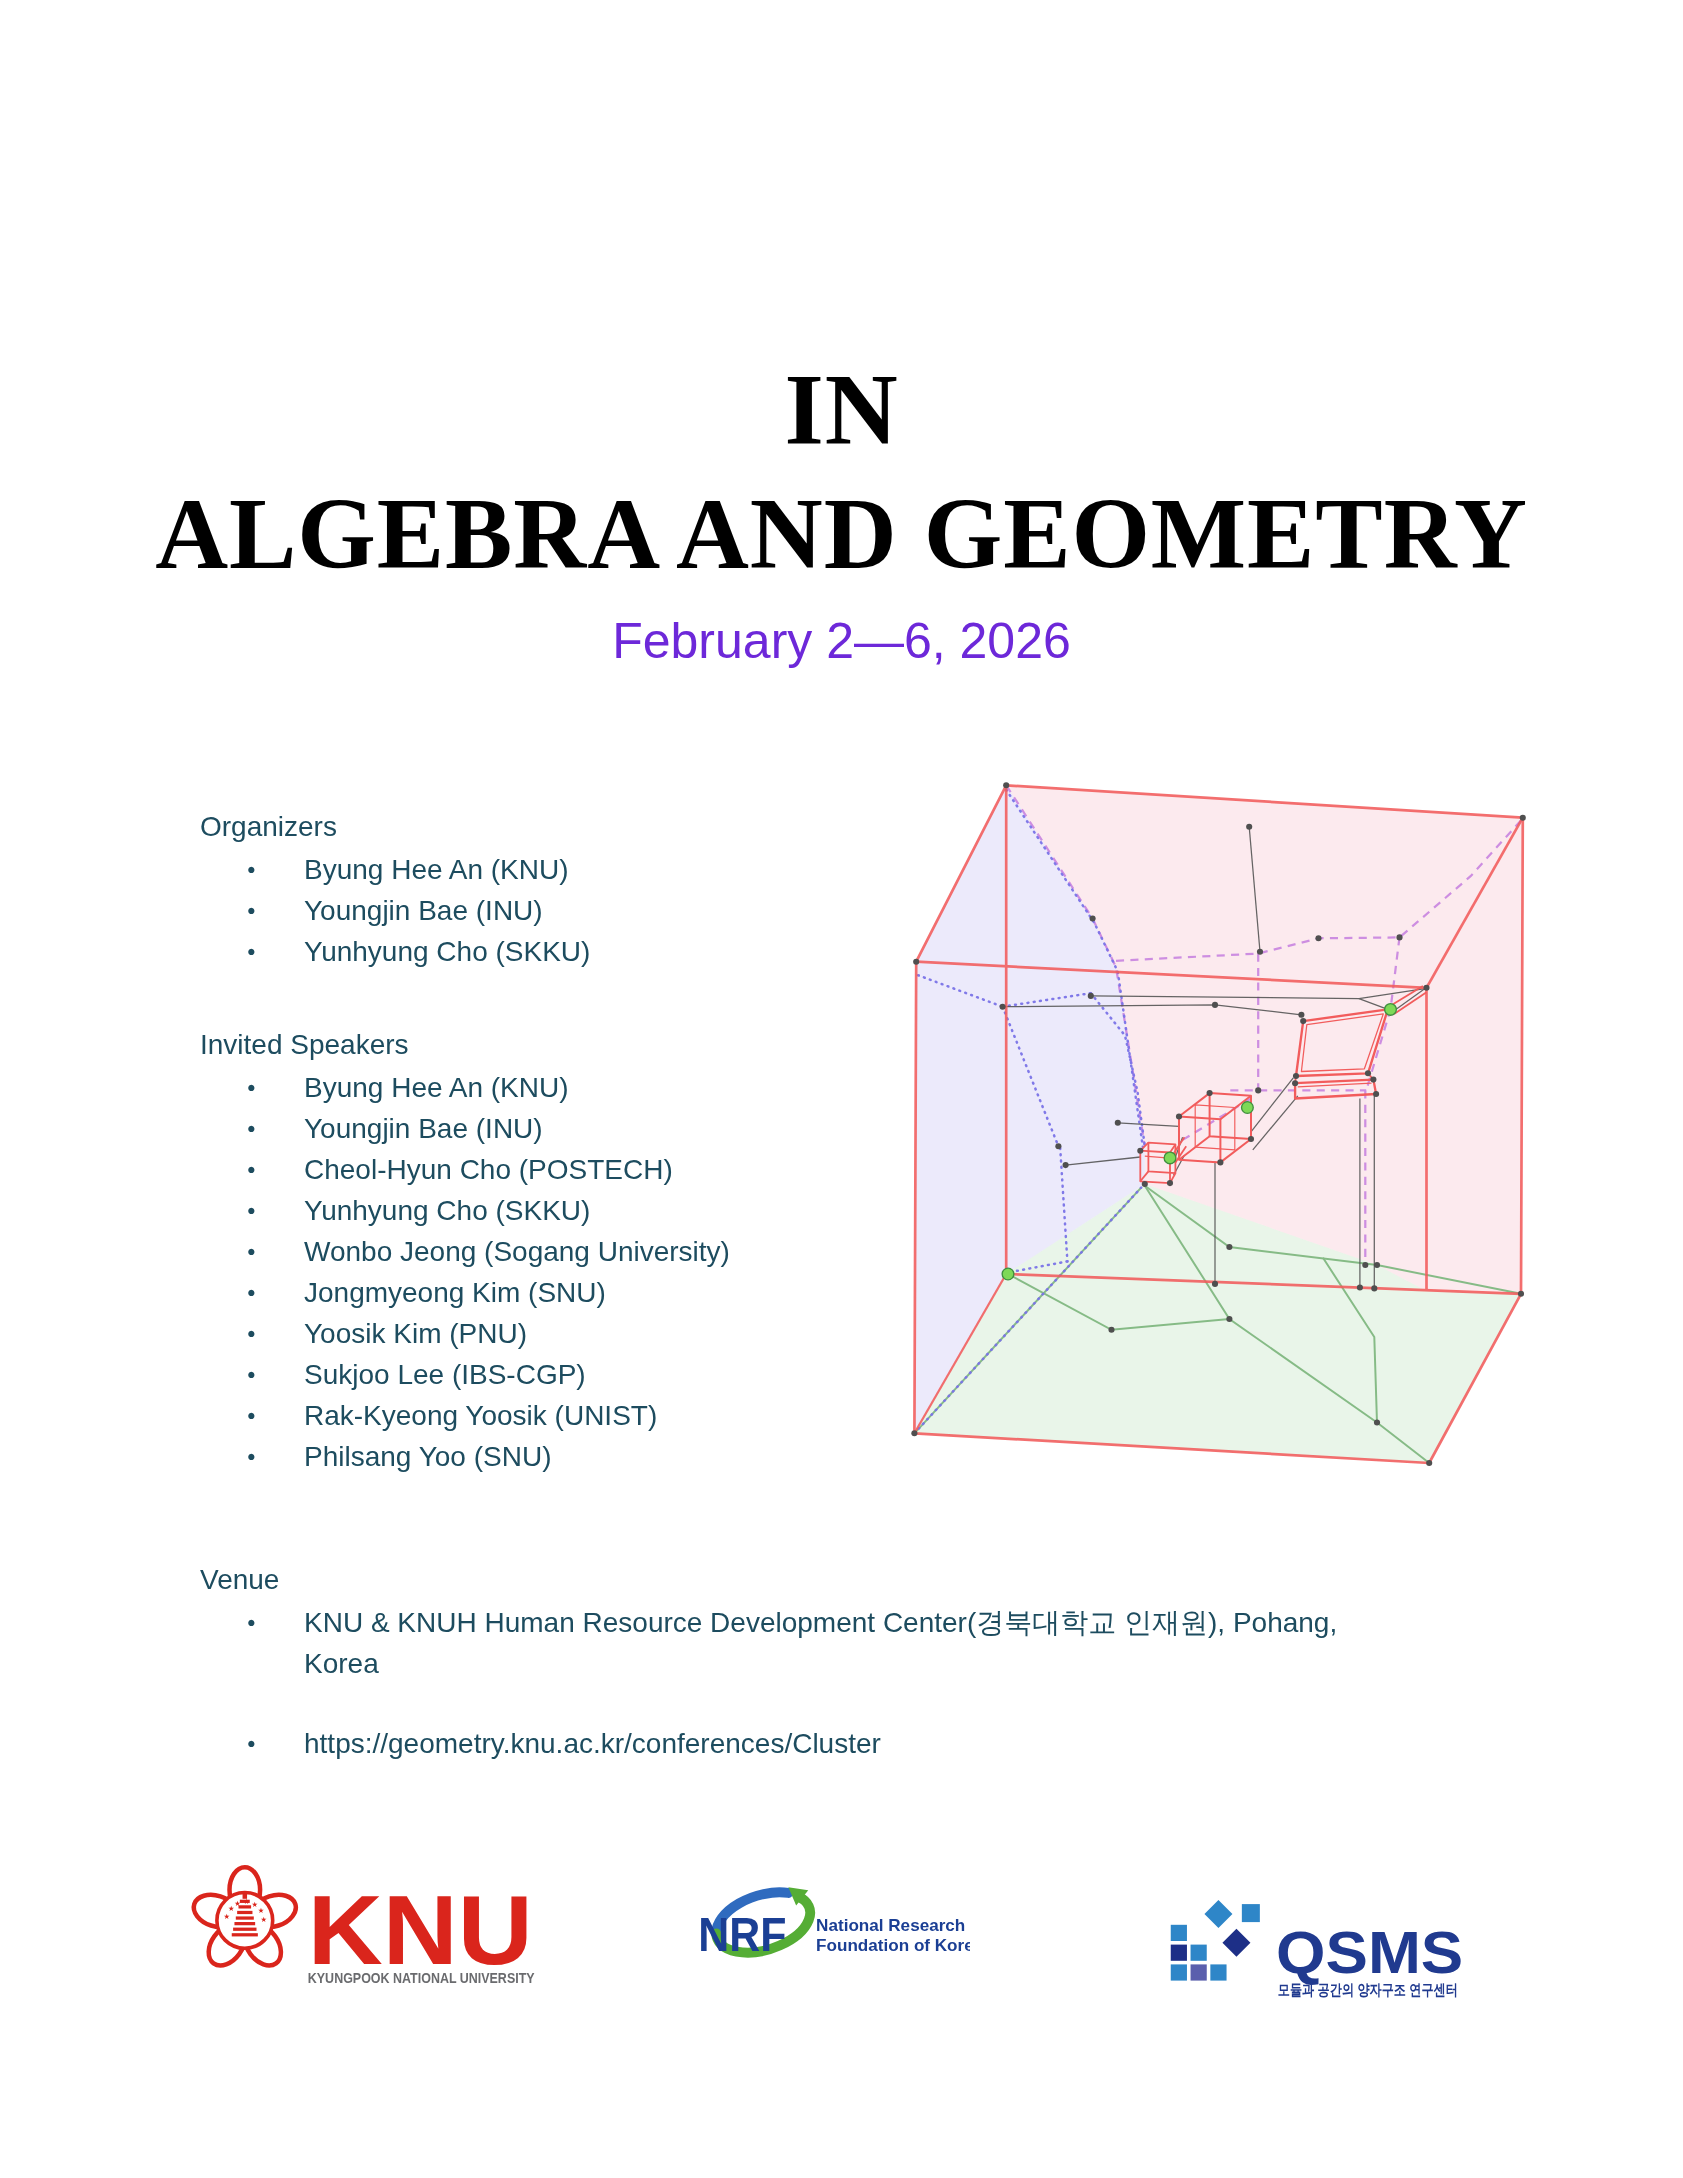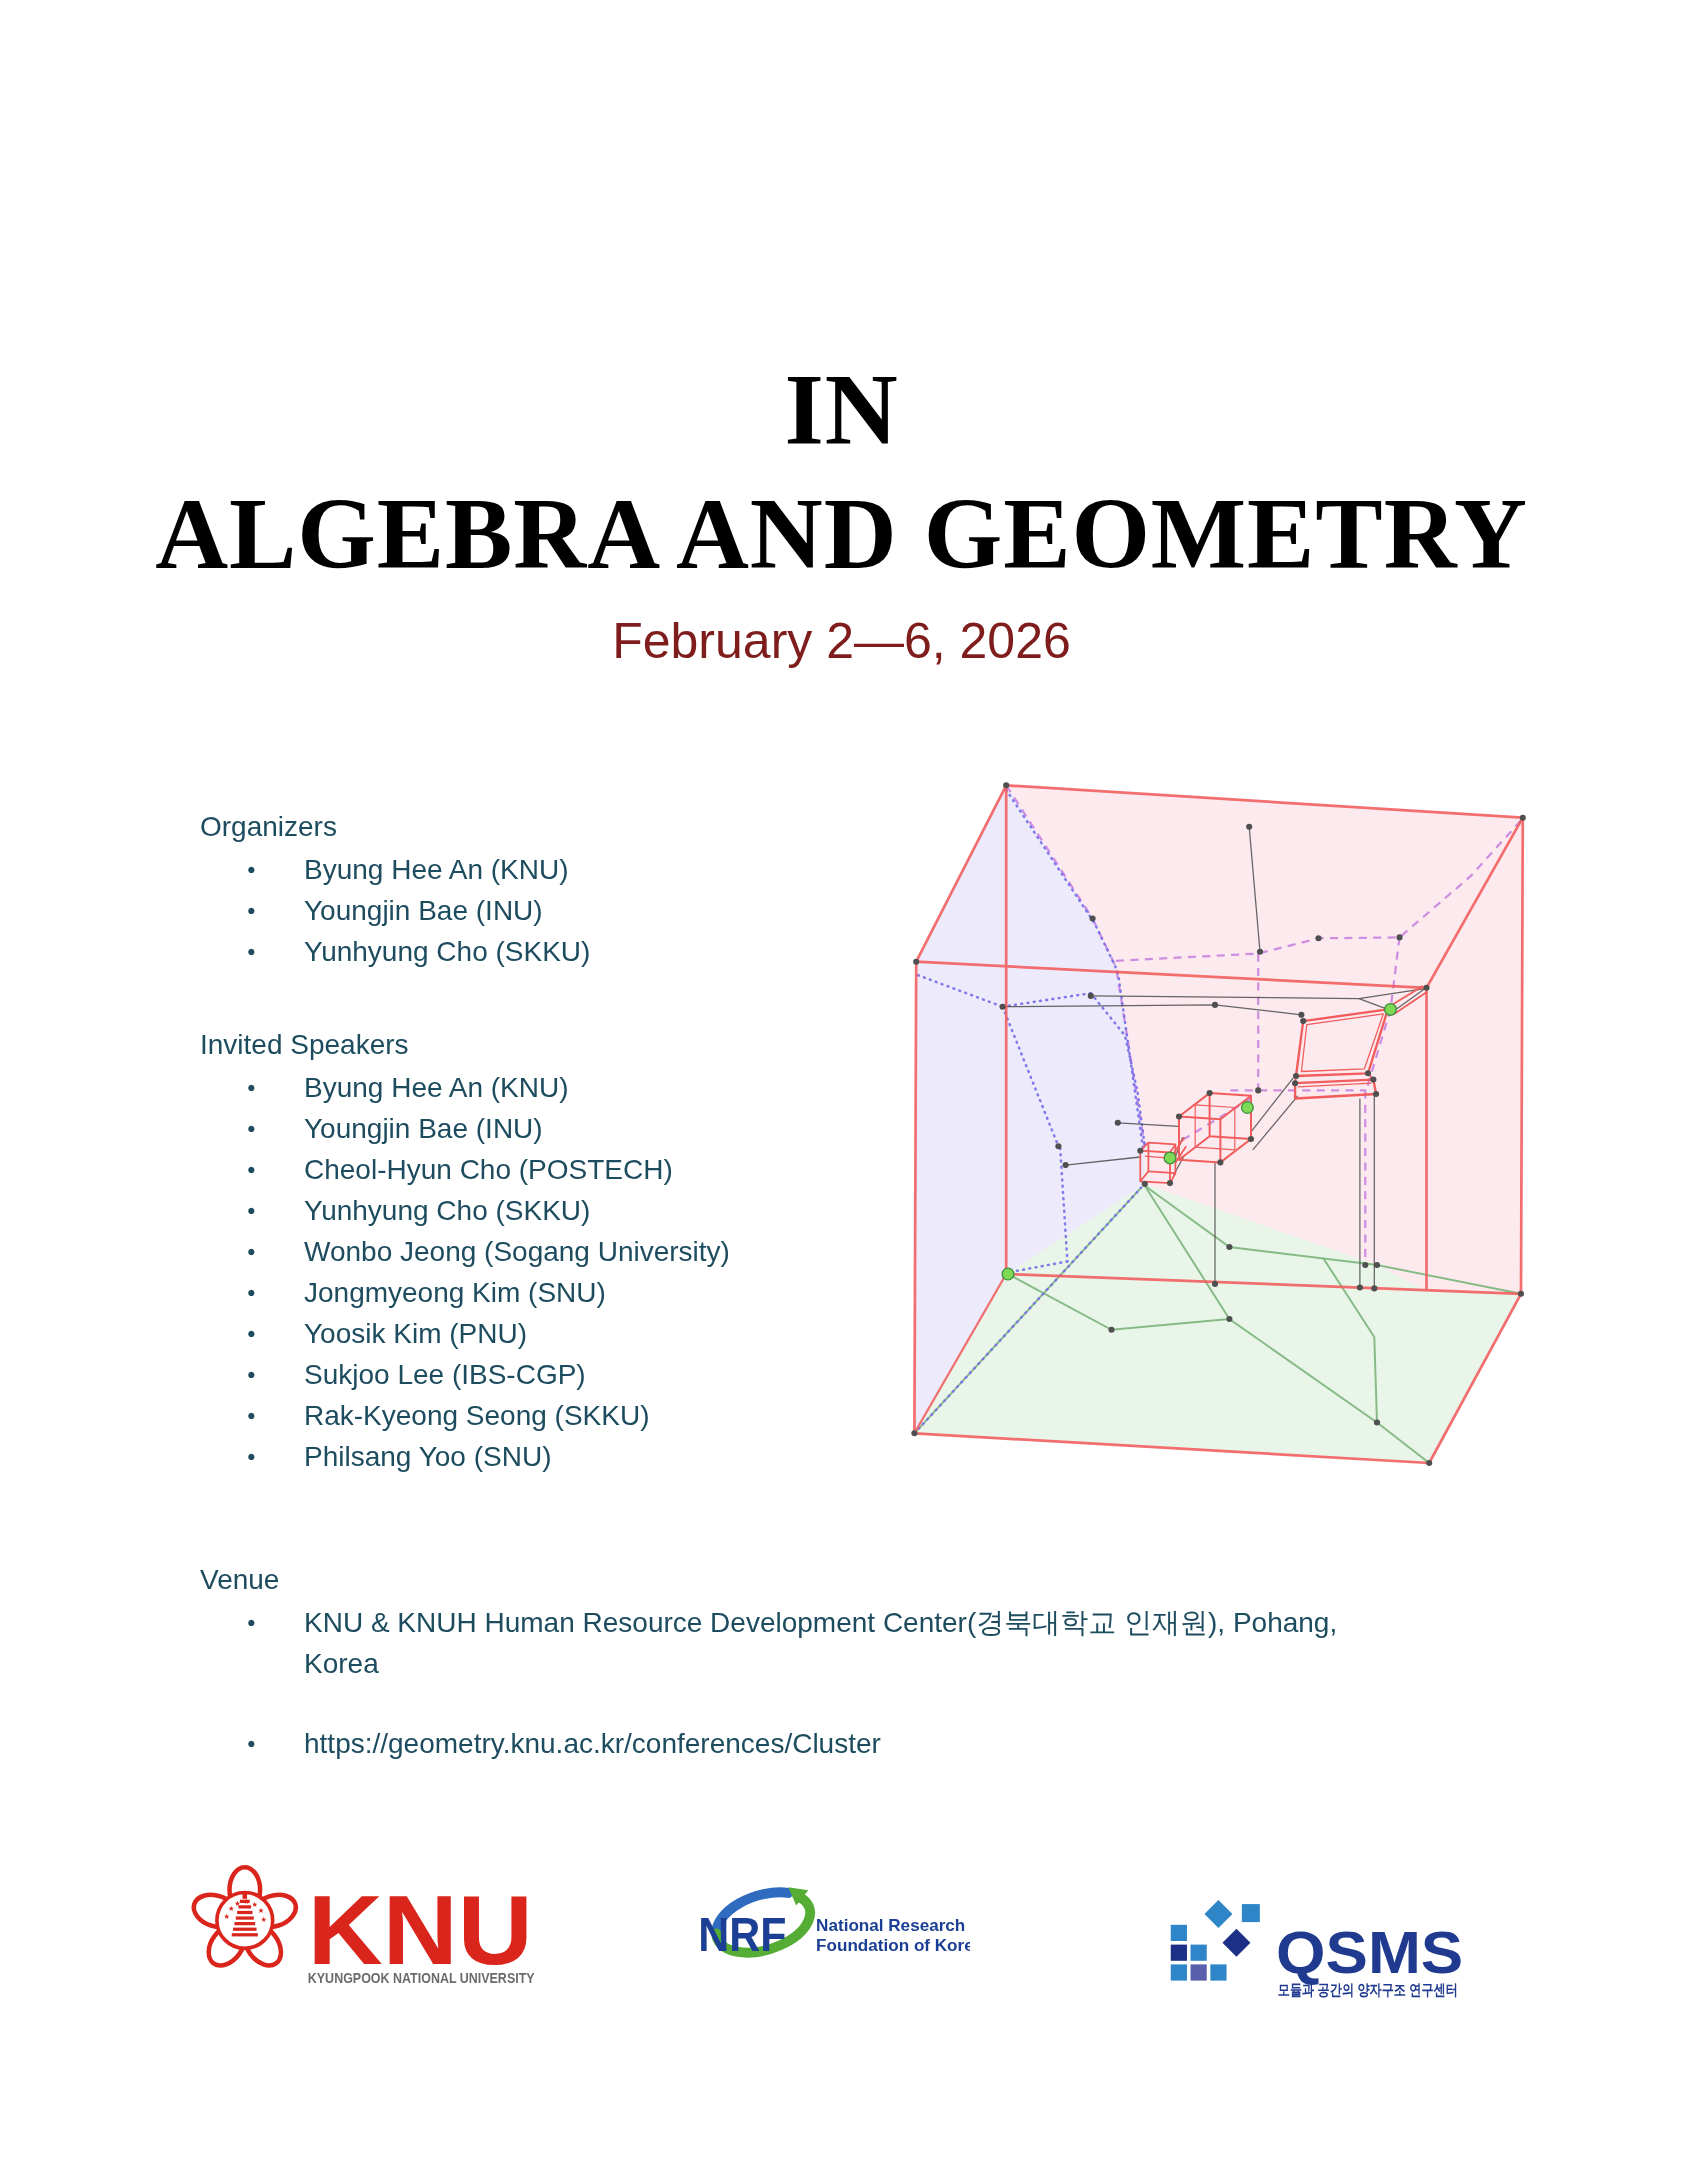--- a/index.html
+++ b/index.html
@@ -5,21 +5,21 @@
   html,body{margin:0;padding:0;background:#fff;}
   .page{position:relative;width:1683px;height:2178px;background:#ffffff;overflow:hidden;
         font-family:"Liberation Sans",sans-serif;}
   
   .title{position:absolute;left:0;width:1683px;text-align:center;color:#000;
          font-family:"Liberation Serif",serif;font-weight:700;letter-spacing:0.9px;line-height:1;}
   .title1{top:229px;font-size:101px;}
   .title2{top:360px;font-size:101px;}
   .title3{top:484px;font-size:101px;}
   .date-line{position:absolute;left:0;top:612px;width:1683px;text-align:center;
-             font-size:50px;color:#7f1d1d;font-family:"Liberation Sans",sans-serif;}
+             font-size:50px;color:#6d28d9;font-family:"Liberation Sans",sans-serif;}
   
   .sec{position:absolute;left:200px;width:1206px;color:#1d4c5f;margin-top:48px;}
   .sec h2{margin:0;font-size:28px;font-weight:400;line-height:36px;color:#1d4c5f;}
   .sec ul{margin:3.6px 0 0 0;padding:0;list-style:none;}
   .sec li{position:relative;padding-left:104px;line-height:41px;font-size:28px;color:#1d4c5f;}
   .sec li::before{content:"●";position:absolute;left:47px;top:0;font-size:14.4px;line-height:41px;color:#1d4c5f;}
   .sec-organizers{top:761px;}
   .sec-speakers{top:979px;}
   .sec-venue{top:1514px;}
   .sec-homepage{top:1671px;}
@@ -53,21 +53,21 @@
     <h2>Invited Speakers</h2>
     <ul>
       <li>Byung Hee An (KNU)</li>
       <li>Youngjin Bae (INU)</li>
       <li>Cheol-Hyun Cho (POSTECH)</li>
       <li>Yunhyung Cho (SKKU)</li>
       <li>Wonbo Jeong (Sogang University)</li>
       <li>Jongmyeong Kim (SNU)</li>
       <li>Yoosik Kim (PNU)</li>
       <li>Sukjoo Lee (IBS-CGP)</li>
-      <li>Rak-Kyeong Seong (SKKU)</li>
+      <li>Rak-Kyeong Yoosik (UNIST)</li>
       <li>Philsang Yoo (SNU)</li>
     </ul>
   </section>
 
   <section class="sec sec-venue">
     <h2>Venue</h2>
     <ul>
       <li>KNU &amp; KNUH Human Resource Development Center(경북대학교 인재원), Pohang, Korea</li>
     </ul>
   </section>

